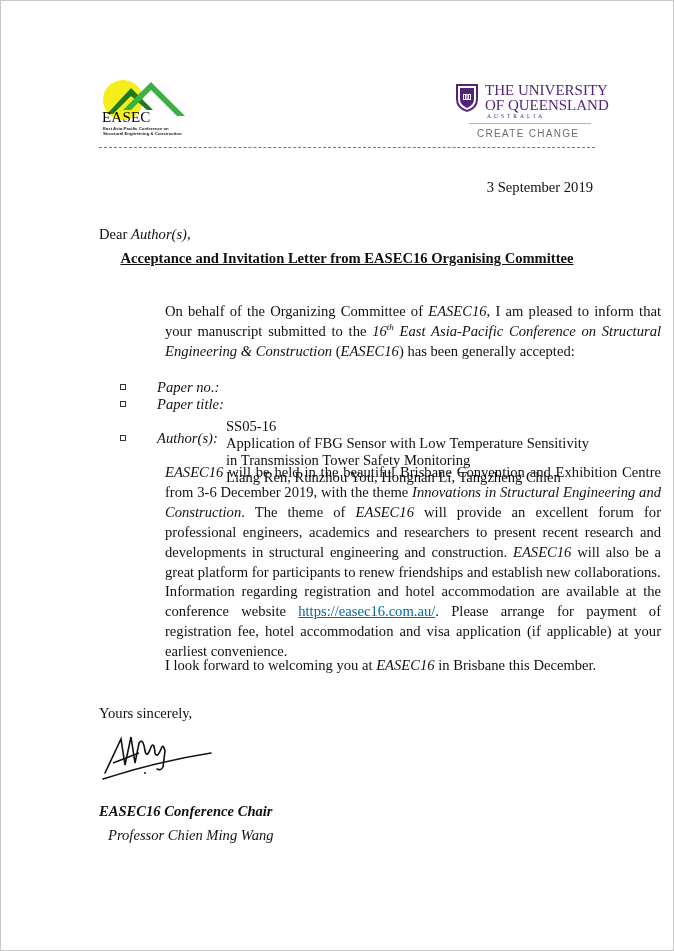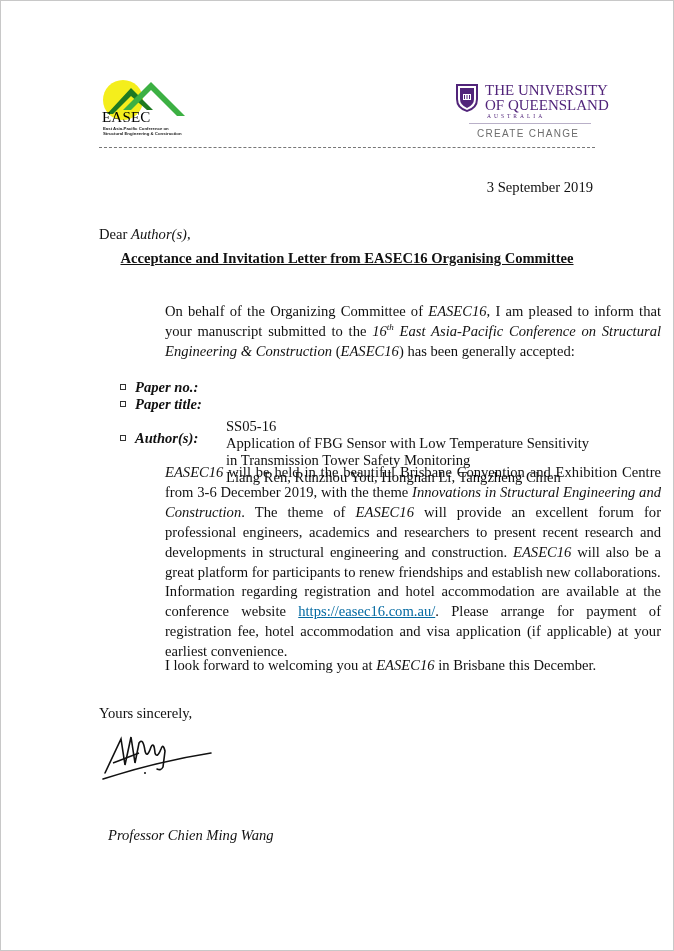--- a/index.html
+++ b/index.html
@@ -23,21 +23,21 @@
   .sep { left:98px; top:146px; width:496px; height:0; border-top:1px dashed #777; }
   .date { right:80px; top:178px; }
   .salutation { left:98px; top:225px; }
   .title { left:98px; width:496px; top:249px; text-align:center; font-weight:bold; text-decoration:underline; }
   .para { left:116px; width:496px; text-align:justify; line-height:20px;margin-left:48px; }
   .p1 { top:300px; }
   .list { left:98px; width:496px; top:378px; }
   .li { position:relative; height:17px; line-height:17px; }
   .li.tall { height:34px; }
   .bullet { position:absolute; left:21px; top:5px; width:4px; height:4px; border:1px solid #333; }
-  .li-label { position:absolute; left:36px; top:0; font-style:italic;font-weight:bold; }
+  .li-label { position:absolute; left:58px; top:0; font-style:italic; }
   .li-value { position:absolute; left:127px; top:0; width:370px;margin-top:39px; }
   .p2 { top:461px; }
   .p3 { top:580px; }
   .p4 { top:654px; }
   .closing { left:98px; top:704px; }
   .sig { left:98px; top:728px; width:120px; height:60px; }
   .signame { left:98px; top:826px; font-style:italic;margin-left:9px; }
   .sigrole { left:98px; top:802px; font-style:italic; font-weight:bold; }
   a.url { color:#0369a1; }
   sup { font-size:9px; line-height:0; }
@@ -116,14 +116,15 @@
   <div class="abs closing">Yours sincerely,</div>
 
   <svg class="abs sig" viewBox="0 0 120 60">
     <path d="M6,44 L22,10 L26,36 L32,8 L36,34 L40,14 Q44,8 46,22 Q48,30 52,18 Q55,12 56,24 Q58,30 62,20 Q64,14 66,22 L64,38 Q62,42 58,40" fill="none" stroke="#111" stroke-width="1.6" stroke-linecap="round"></path>
     <path d="M14,34 L40,24" fill="none" stroke="#111" stroke-width="1.4"></path>
     <path d="M4,50 Q60,32 112,24" fill="none" stroke="#111" stroke-width="1.6" stroke-linecap="round"></path>
     <circle cx="46" cy="44" r="1" fill="#111"></circle>
   </svg>
 
   <div class="abs signame">Professor Chien Ming Wang</div>
+  <div class="abs sigrole">EASEC16 Conference Chair</div>
 
 </div>
 
 </body></html>

